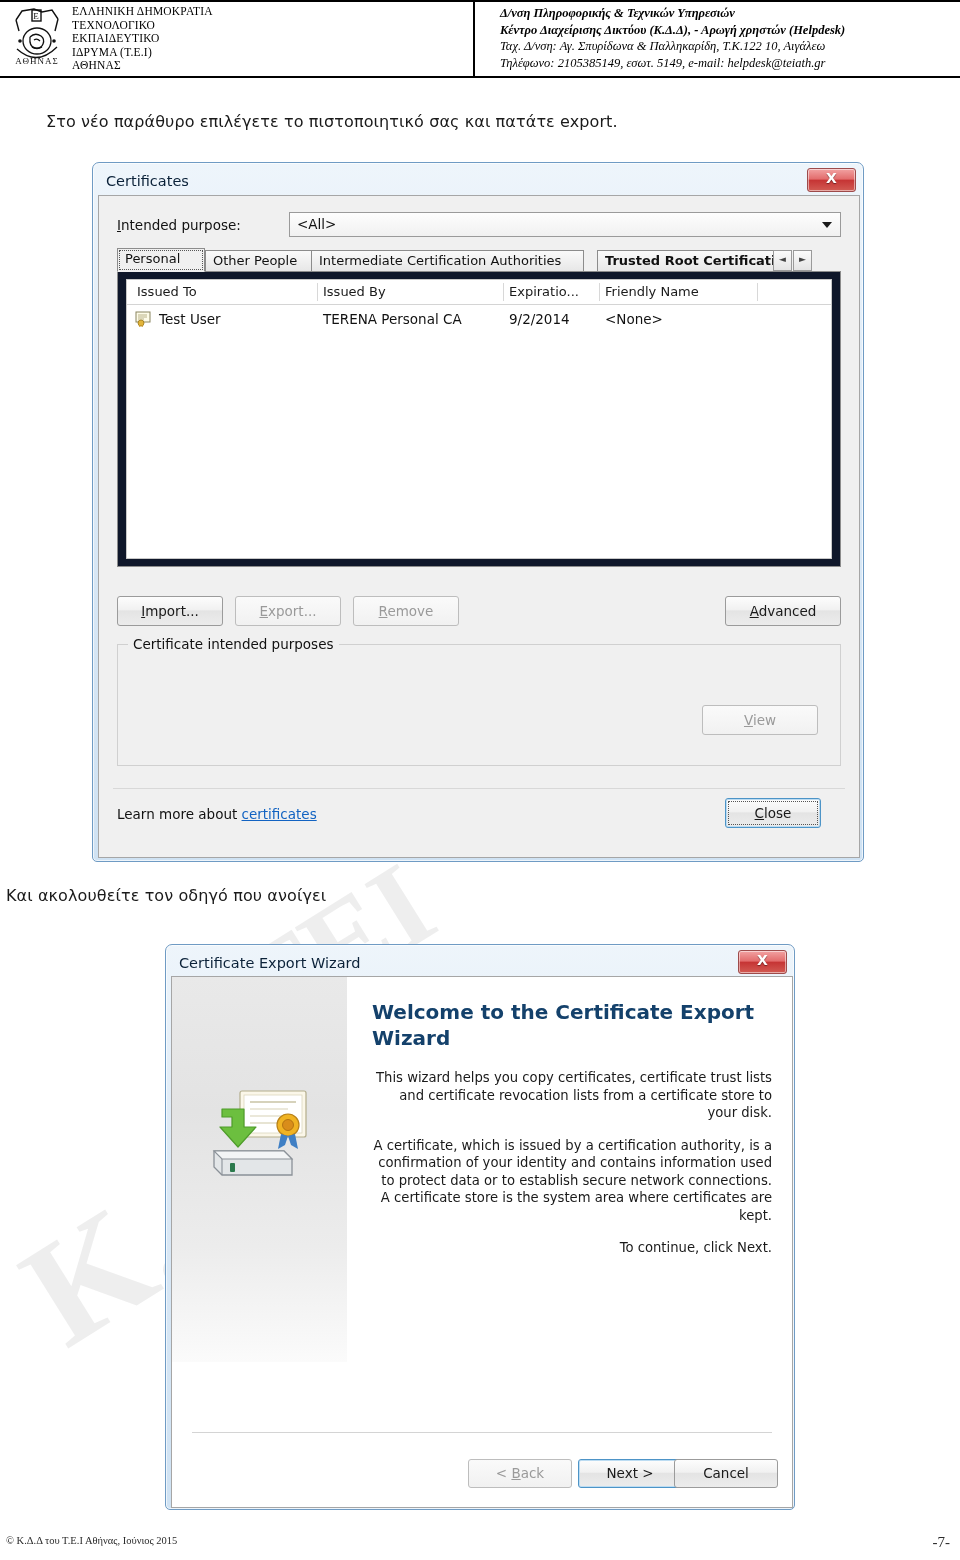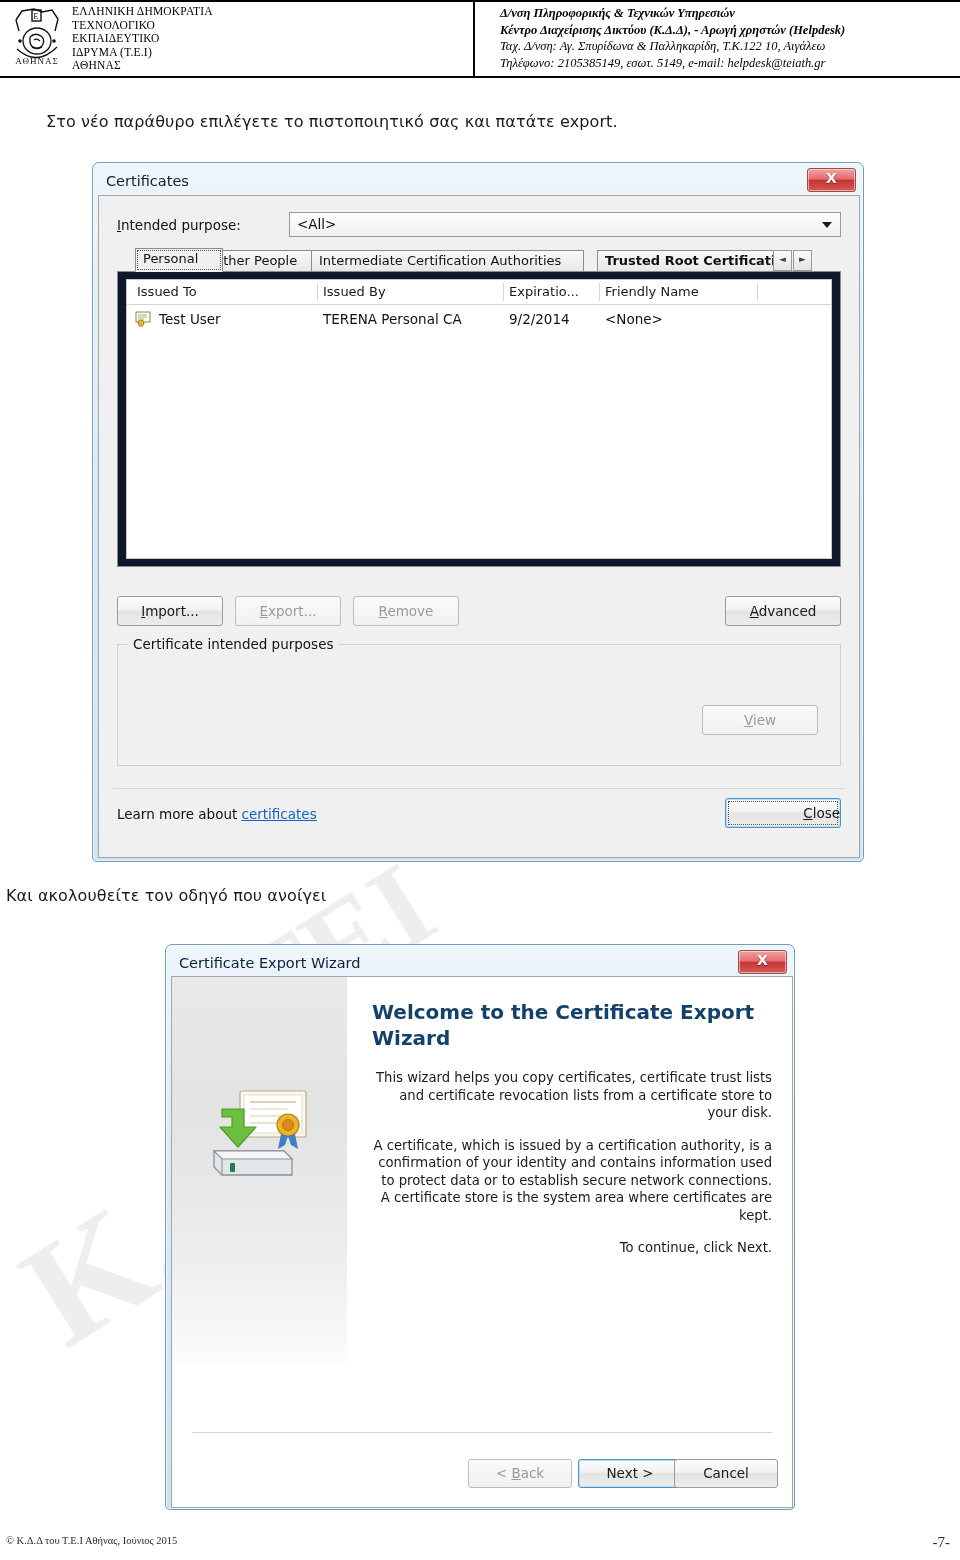--- a/index.html
+++ b/index.html
@@ -497,21 +497,21 @@
 
     <div class="field-row">
       <div class="field-label"><u>I</u>ntended purpose:</div>
       <div class="combo">
         <div class="combo-value">&lt;All&gt;</div>
         <div class="combo-arrow"></div>
       </div>
     </div>
 
     <div class="tabstrip">
-      <div class="tab selected" style="left:0px; width:88px;margin-left:18px;">Personal</div>
+      <div class="tab selected" style="left:0px; width:88px;">Personal</div>
       <div class="tab" style="left:88px; width:108px;">Other People</div>
       <div class="tab" style="left:194px; width:273px;">Intermediate Certification Authorities</div>
       <div class="tab" style="left:480px; width:186px;font-weight:bold;">Trusted Root Certification</div>
       <div class="tab-spin" style="left:656px;">
         <div class="glyph">◄</div>
       </div>
       <div class="tab-spin" style="left:676px;">
         <div class="glyph">►</div>
       </div>
     </div>
@@ -557,21 +557,21 @@
 
     <div class="groupbox" style="left:18px; top:448px; width:724px; height:122px;">
       <div class="groupbox-label">Certificate intended purposes</div>
       <div class="btn disabled" style="left:584px; top:60px; width:116px; height:30px; line-height:28px;"><u>V</u>iew</div>
     </div>
 
     <div class="hr-line" style="left:14px; top:592px; width:732px;"></div>
     <div class="learn-more" style="left:18px; top:610px;">
       <span>Learn more about </span><span class="lnk">certificates</span>
     </div>
-    <div class="btn default focus-ring" style="left:626px; top:602px; width:116px; height:30px; line-height:28px;text-align:right;"><u>C</u>lose</div>
+    <div class="btn default focus-ring" style="left:626px; top:602px; width:96px; height:30px; line-height:28px;"><u>C</u>lose</div>
 
   </div>
 </div>
 
 <div class="instruction" id="instr2">Και ακολουθείτε τον οδηγό που ανοίγει</div>
 
 <div class="win7-dialog" id="wiz-dialog">
   <div class="win7-titlebar">
     <div class="win7-title">Certificate Export Wizard</div>
     <div class="win7-close">

